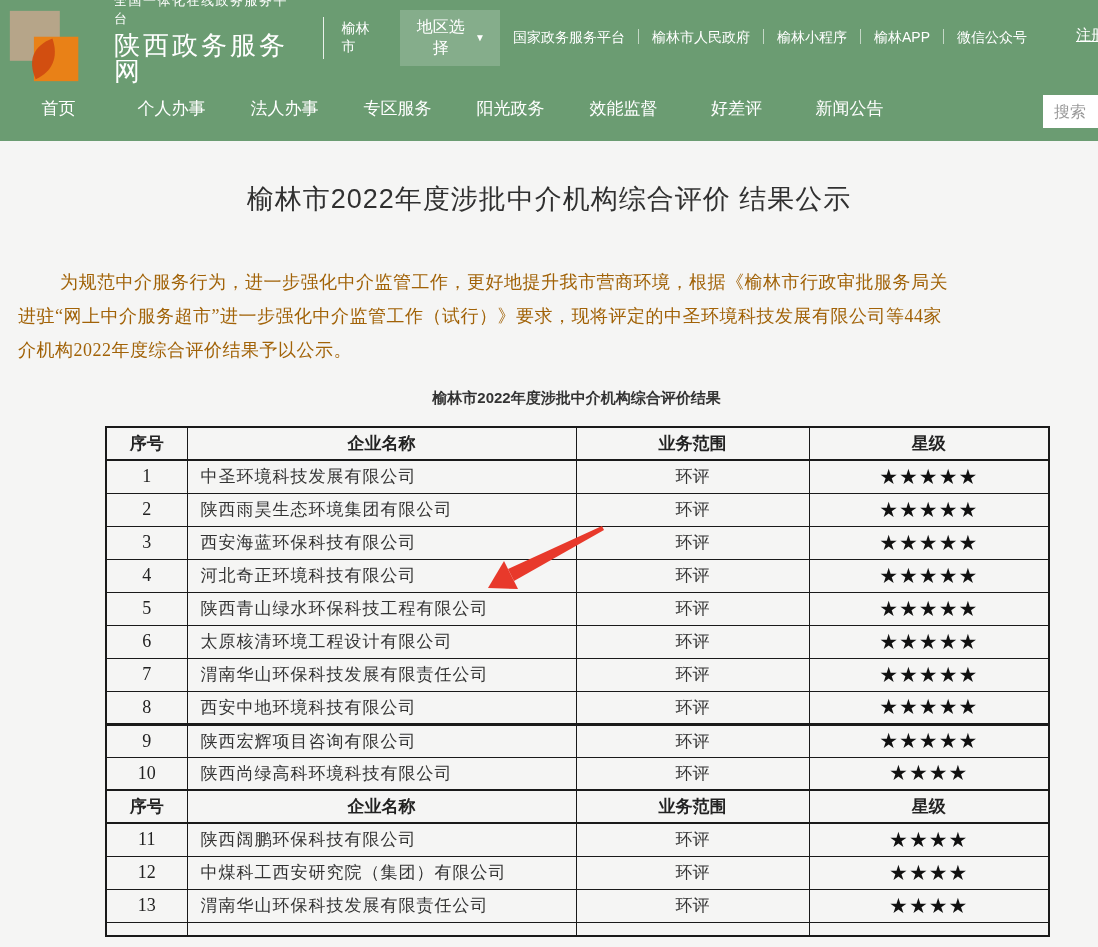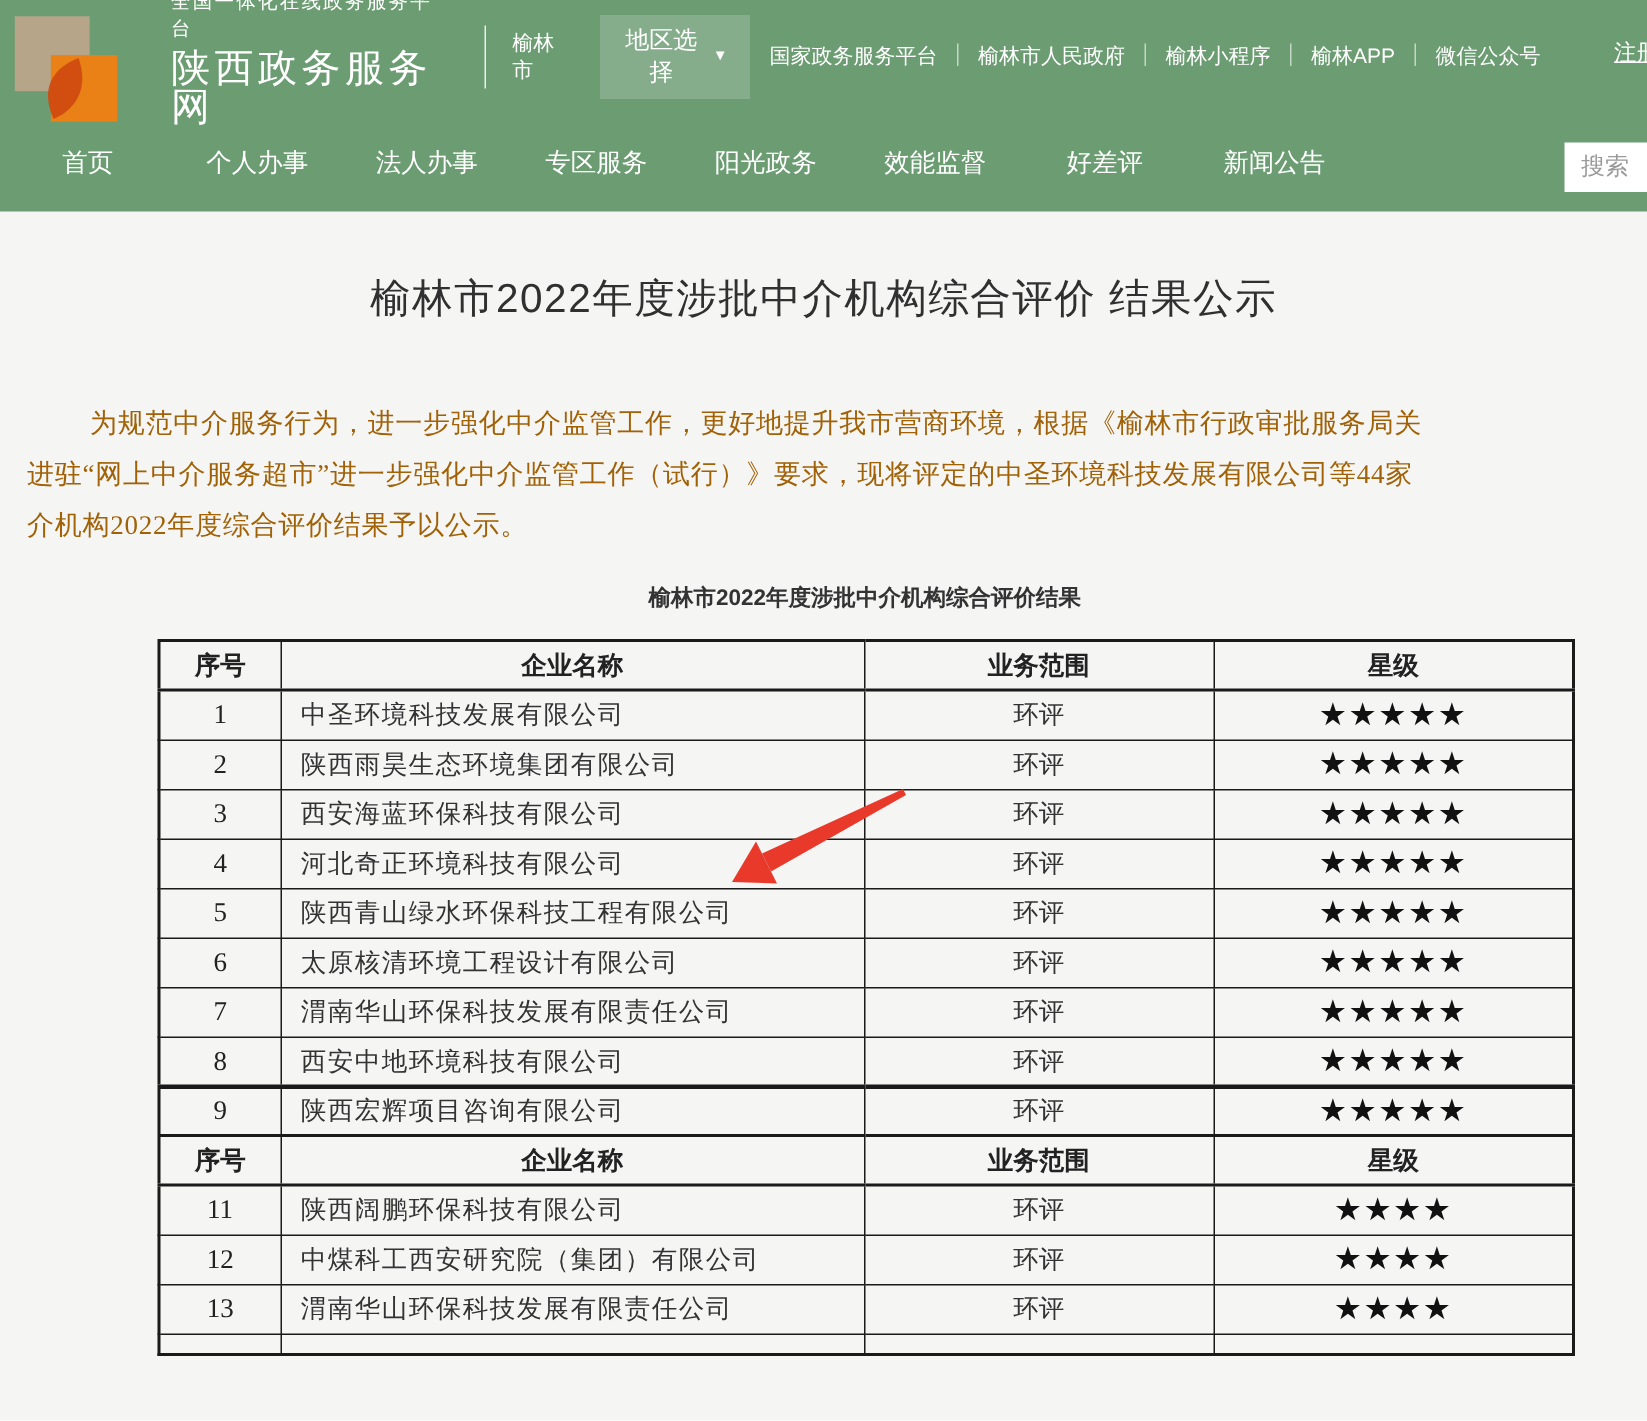--- a/index.html
+++ b/index.html
@@ -188,20 +188,26 @@
             <td class="scope">环评</td>
             <td class="stars">★★★★★</td>
           </tr>
           <tr>
             <td class="no">9</td>
             <td class="name">陕西宏辉项目咨询有限公司</td>
             <td class="scope">环评</td>
             <td class="stars">★★★★★</td>
           </tr>
           <tr>
+            <td class="no">10</td>
+            <td class="name">陕西尚绿高科环境科技有限公司</td>
+            <td class="scope">环评</td>
+            <td class="stars">★★★★</td>
+          </tr>
+          <tr>
             <th>序号</th>
             <th>企业名称</th>
             <th>业务范围</th>
             <th>星级</th>
           </tr>
           <tr>
             <td class="no">11</td>
             <td class="name">陕西阔鹏环保科技有限公司</td>
             <td class="scope">环评</td>
             <td class="stars">★★★★</td>

